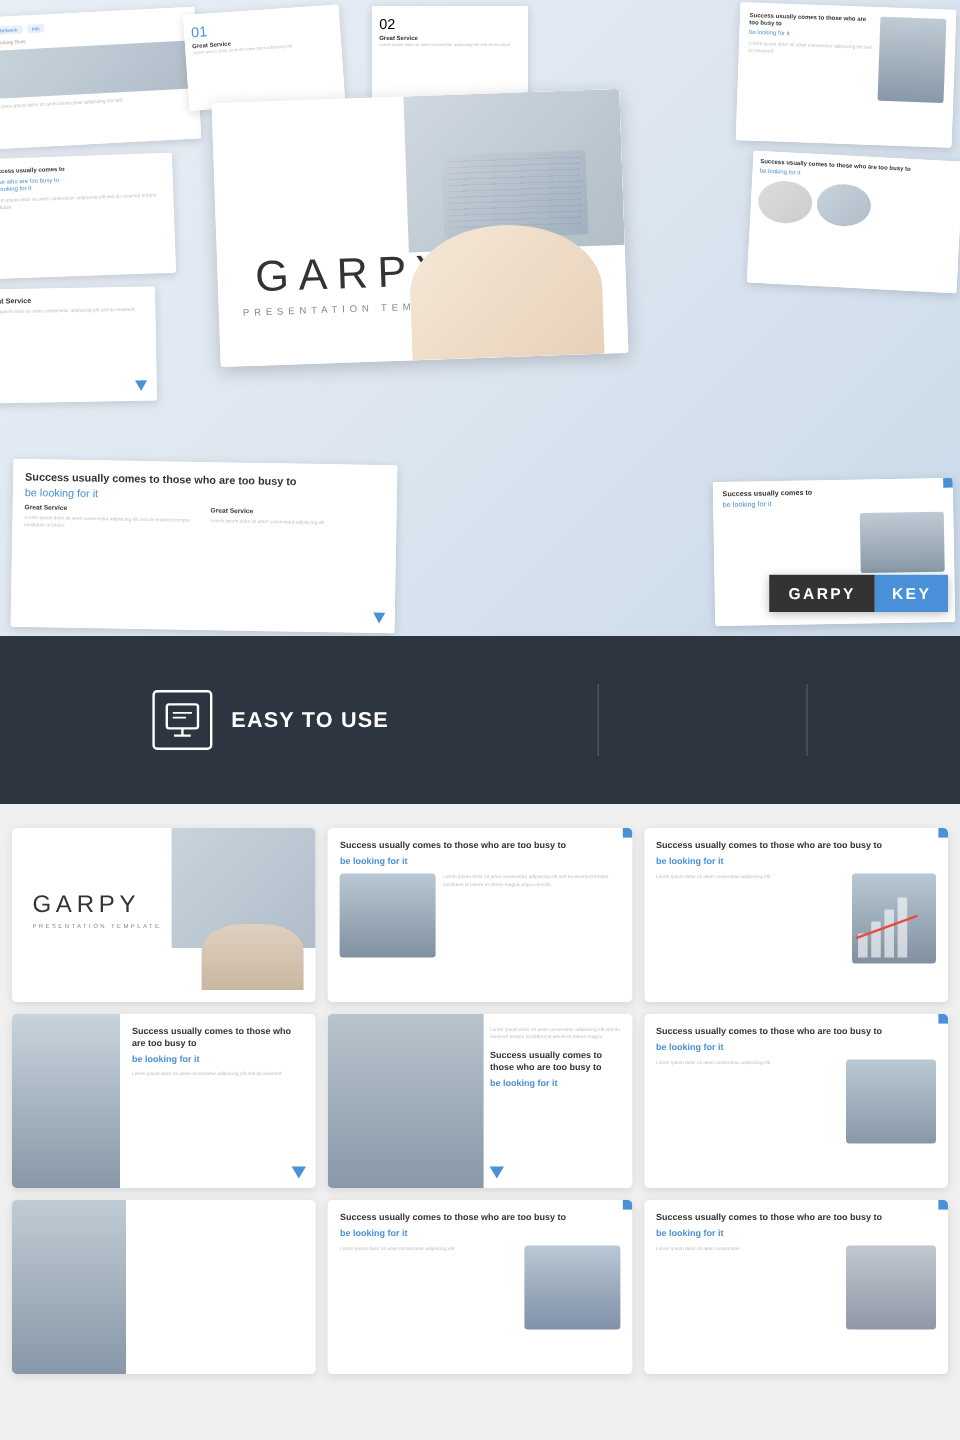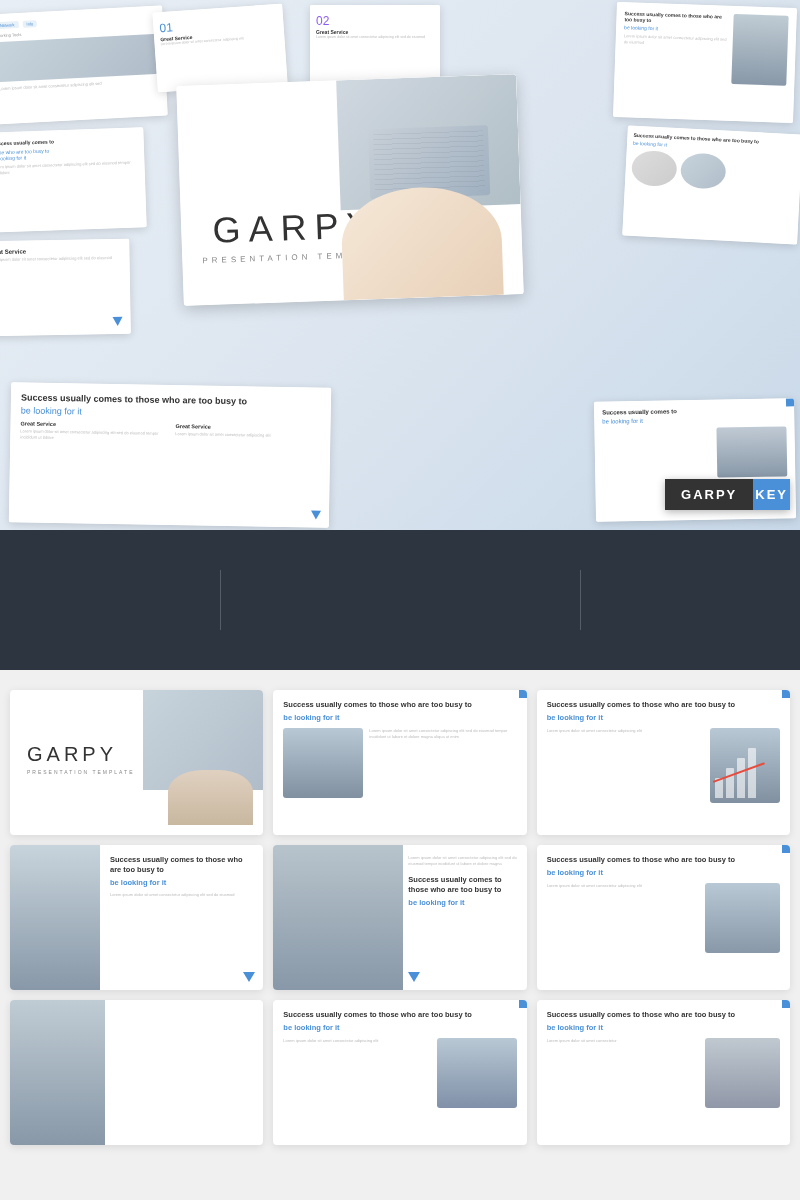--- a/index.html
+++ b/index.html
@@ -223,21 +223,21 @@
       letter-spacing: 2px;
       padding: 8px 16px;
     }
 
     .garpy-key-right {
       background: #4a90d9;
       color: white;
       font-size: 13px;
       font-weight: bold;
       letter-spacing: 2px;
-      padding: 8px 2px;
+      padding: 8px 14px;
     }
 
     
     .middle-section {
       width: 800px;
       height: 140px;
       background: #2d3540;
       display: flex;
       align-items: center;
       justify-content: space-around;
@@ -456,35 +456,47 @@
   <div class="slide-preview slide-sm" style="position:absolute;width:130px;height:80px;top:8px;left:155px;transform:rotate(-4deg);z-index:6;">
     <div class="slide-content" style="padding:6px;">
       <span style="font-size:12px;color:#4a90d9;font-weight:300;">01</span>
       <div style="font-size:5px;font-weight:bold;color:#333;">Great Service</div>
       <div style="font-size:3.5px;color:#bbb;line-height:1.4;">Lorem ipsum dolor sit amet consectetur adipiscing elit</div>
     </div>
   </div>
 
   <div class="slide-preview slide-sm" style="position:absolute;width:130px;height:80px;top:5px;left:310px;transform:rotate(0deg);z-index:7;">
     <div class="slide-content" style="padding:6px;">
-      <span style="font-size:12px;color:#8b5cf6;font-weight:300;text-align:center;">02</span>
+      <span style="font-size:12px;color:#000000;font-weight:300;text-align:center;">02</span>
       <div style="font-size:5px;font-weight:bold;color:#333;">Great Service</div>
       <div style="font-size:3.5px;color:#bbb;line-height:1.4;">Lorem ipsum dolor sit amet consectetur adipiscing elit sed do eiusmod</div>
     </div>
   </div>
 
   <div class="garpy-key-badge">
     <div class="garpy-key-left">GARPY</div>
     <div class="garpy-key-right">KEY</div>
   </div>
 
 </div>
 
 <div class="middle-section">
 
+  <div class="feature-item">
+    <div class="feature-icon">
+      <svg width="30" height="30" viewBox="0 0 30 30" fill="none">
+        <rect x="2" y="2" width="26" height="20" rx="2" stroke="white" stroke-width="2" fill="none"></rect>
+        <line x1="15" y1="22" x2="15" y2="28" stroke="white" stroke-width="2"></line>
+        <line x1="8" y1="28" x2="22" y2="28" stroke="white" stroke-width="2"></line>
+        <line x1="7" y1="9" x2="23" y2="9" stroke="white" stroke-width="1.5"></line>
+        <line x1="7" y1="13" x2="18" y2="13" stroke="white" stroke-width="1.5"></line>
+      </svg>
+    </div>
+    <span class="feature-label">EASY TO USE</span>
+  </div>
 
   <div class="feature-divider"></div>
 
 
   <div class="feature-divider"></div>
 
 
 </div>
 
 <div class="bottom-section">

